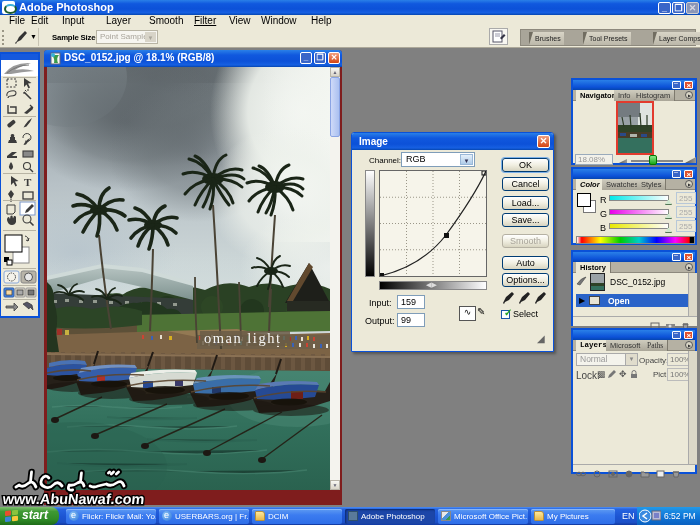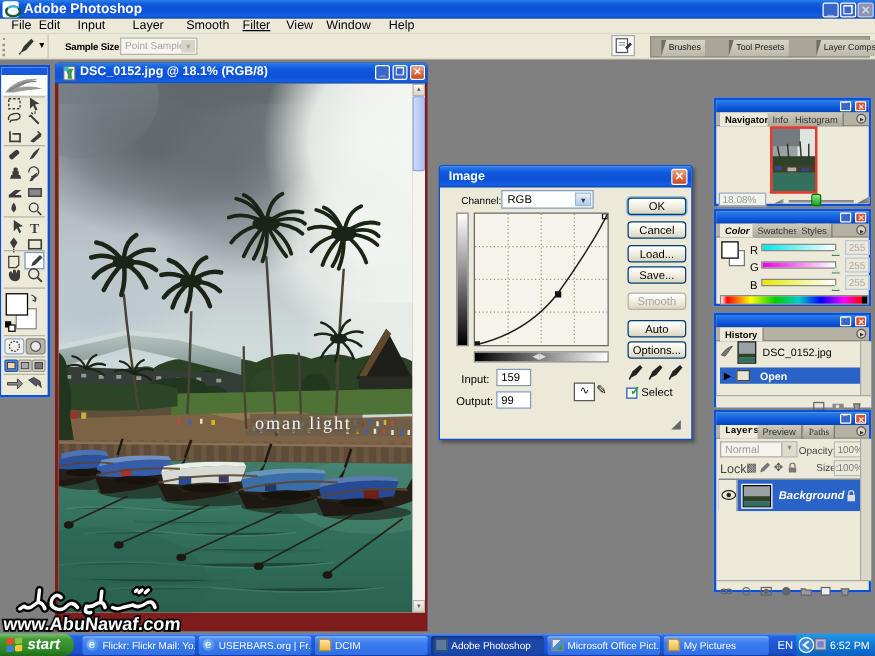--- a/index.html
+++ b/index.html
@@ -761,55 +761,39 @@
       </svg>
   </div>
 </div>
 <div id="pal-layers" class="abs xpwin" style="left:571px;top:328px;width:126px;height:146px;">
   <div class="ptitle">
       <div class="pbtn" style="right:14px;"></div>
       <div class="pbtn close" style="right:2px;"></div>
     </div>
   <div class="tabrow" style="top:10px;">
     <div class="tab active" style="left:3px;font-family:Liberation Mono, monospace;">Layers</div>
-    <div class="tab" style="left:33px;">Preview</div>
+    <div class="tab" style="left:33px;">Microsoft</div>
     <div class="tab" style="left:70px;font-family:Liberation Serif, serif;">Paths</div>
     <div class="pcirc"></div>
   </div>
   <div style="position:absolute;left:3px;top:23px;width:62px;height:13px;background:#f4f3ec;border:1px solid #aaa;color:#999;font-size:8.5px;line-height:11px;padding-left:3px;">Normal<span style="position:absolute;right:0;top:0;width:12px;height:11px;background:#e0dccc;border-left:1px solid #aaa;font-size:6px;text-align:center;color:#888;line-height:11px;">▼</span></div>
   <span style="position:absolute;left:66px;top:26px;font-size:8px;color:#444;">Opacity:</span>
   <div style="position:absolute;left:94px;top:23px;width:29px;height:13px;border:1px solid #bbb;color:#777;font-size:8px;line-height:11px;padding-left:2px;">100% <span style="position:absolute;right:1px;top:2px;font-size:6px;color:#999;">▶</span></div>
   <span style="position:absolute;left:3px;top:40px;font-size:10px;color:#444;">Lock:</span>
   <span style="position:absolute;left:24px;top:39px;font-size:9px;color:#555;">▩</span>
   <svg style="position:absolute;left:35px;top:40px;" width="8" height="8" viewBox="0 0 8 8">
       <path d="M6,0 l2,2 l-5,5 l-3,1 l1,-3 Z" fill="#777"></path>
     </svg>
   <span style="position:absolute;left:46px;top:39px;font-size:9px;color:#555;">✥</span>
   <svg style="position:absolute;left:57px;top:40px;" width="8" height="9" viewBox="0 0 8 9">
       <rect x="1" y="4" width="6" height="4" fill="#777"></rect>
       <path d="M2,4 l0,-1.5 a2,2 0 0,1 4,0 l0,1.5" stroke="#777" fill="none"></path>
     </svg>
-  <span style="position:absolute;left:80px;top:40px;font-size:8px;color:#444;">Size:</span>
+  <span style="position:absolute;left:80px;top:40px;font-size:8px;color:#444;">Pict:</span>
   <div style="position:absolute;left:94px;top:38px;width:29px;height:13px;border:1px solid #bbb;color:#777;font-size:8px;line-height:11px;padding-left:2px;">100% <span style="position:absolute;right:1px;top:2px;font-size:6px;color:#999;">▶</span></div>
-  <div style="position:absolute;left:2px;top:53px;width:113px;height:26px;background:#2a63c8;border-top:1px solid #888;">
-    <div style="position:absolute;left:0;top:0;width:15px;height:26px;background:#ece9d8;border-right:1px solid #999;"></div>
-    <svg style="position:absolute;left:2px;top:8px;" width="12" height="8" viewBox="0 0 12 8">
-        <ellipse cx="6" cy="4" rx="5.5" ry="3.5" fill="none" stroke="#222"></ellipse>
-        <circle cx="6" cy="4" r="1.8" fill="#222"></circle>
-      </svg>
-    <div style="position:absolute;left:19px;top:4px;width:23px;height:18px;background:#9aa2a6;border:1px solid #000;outline:1px solid #fff;">
-      <div style="position:absolute;left:0;top:8px;width:21px;height:4px;background:#2e4227;"></div>
-      <div style="position:absolute;left:0;top:12px;width:21px;height:4px;background:#34705e;"></div>
-    </div>
-    <span style="position:absolute;left:48px;top:7px;color:#fff;font-size:9px;font-style:italic;font-weight:bold;">Background</span>
-    <svg style="position:absolute;left:102px;top:8px;" width="8" height="10" viewBox="0 0 8 10">
-        <rect x="1" y="4" width="6" height="5" fill="#ddd"></rect>
-        <path d="M2,4 l0,-1.5 a2,2 0 0,1 4,0 l0,1.5" stroke="#ddd" fill="none"></path>
-      </svg>
-  </div>
   <div style="position:absolute;left:2px;top:79px;width:113px;height:55px;background:#ece9d8;"></div>
   <div style="position:absolute;left:115px;top:21px;width:9px;height:113px;background:#dcd8c8;border-left:1px solid #aaa;"></div>
   <div style="position:absolute;left:0px;top:134px;width:124px;height:10px;border-top:1px solid #aaa;">
     <svg width="124" height="10" viewBox="0 0 124 10">
         <g stroke="#666" fill="none">
           <ellipse cx="6" cy="5" rx="2.5" ry="1.8"></ellipse>
           <ellipse cx="10" cy="5" rx="2.5" ry="1.8"></ellipse>
           <circle cx="24" cy="5" r="3"></circle>
           <rect x="36" y="2" width="8" height="6"></rect>
           <circle cx="40" cy="5" r="1.5" fill="#666"></circle>

